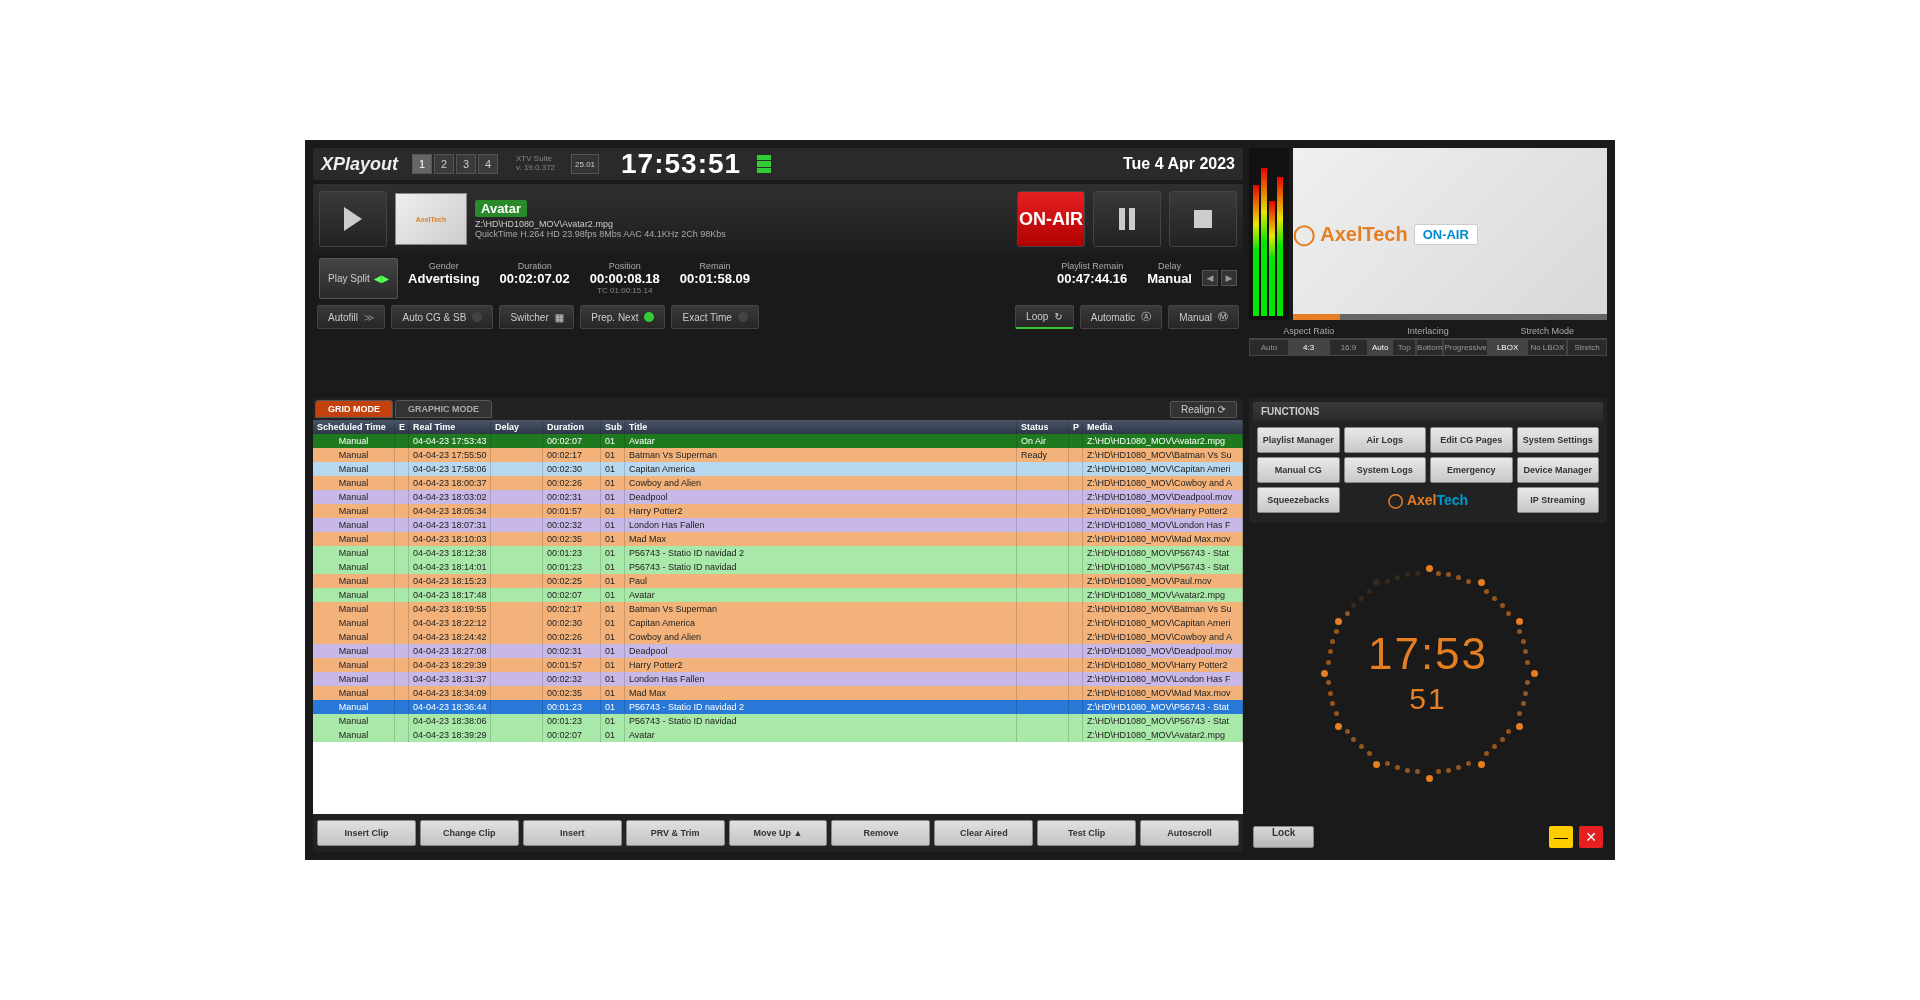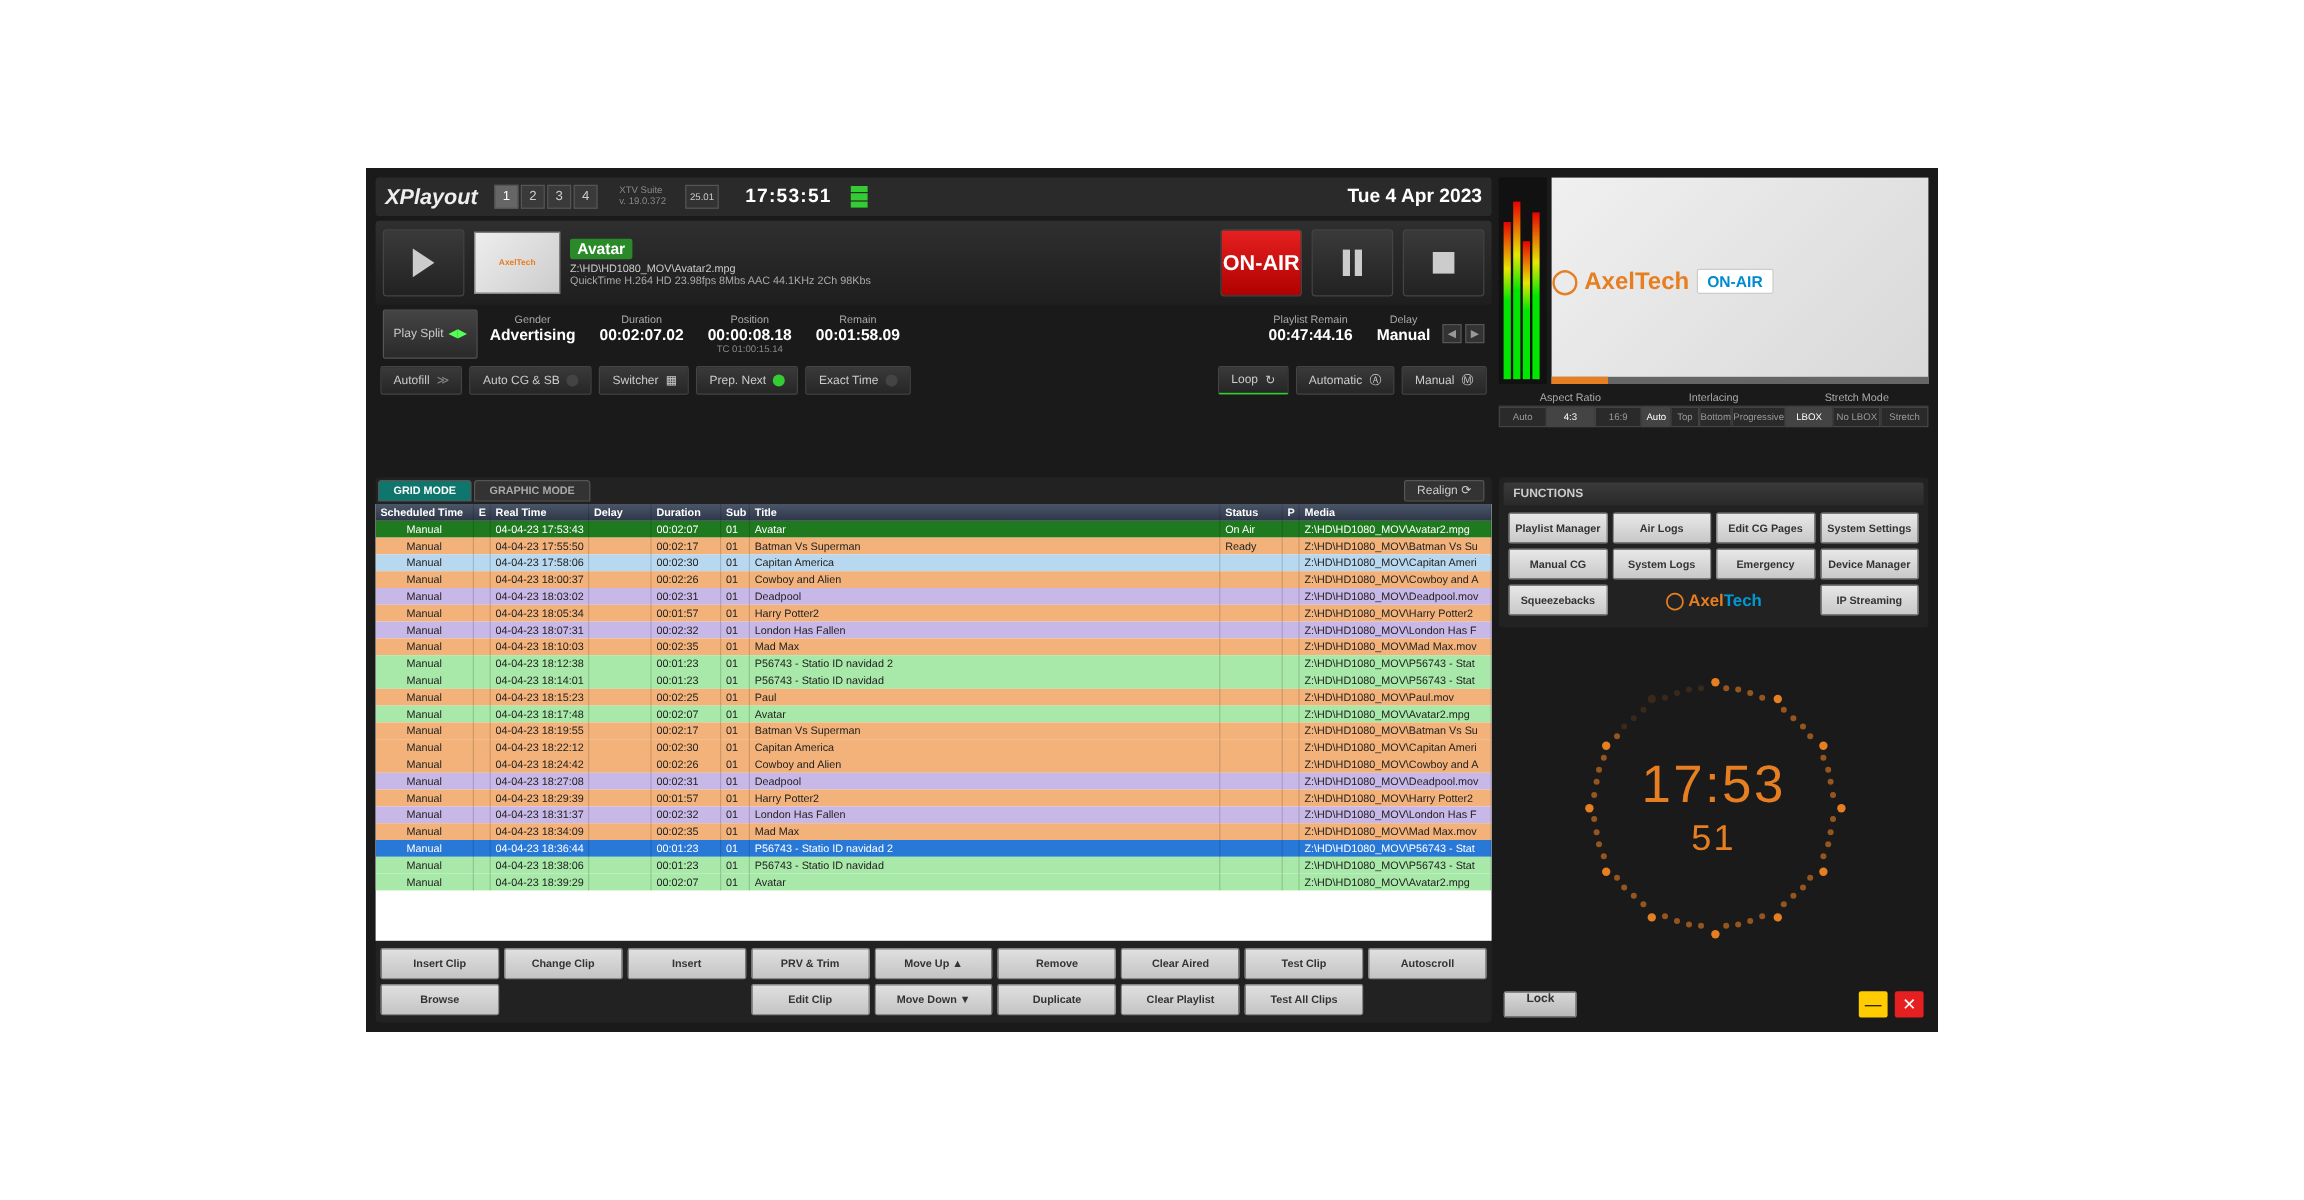--- a/index.html
+++ b/index.html
@@ -8,21 +8,21 @@
 .top-area { display: flex; gap: 6px; height: 246px; }
 .left-panel { flex: 1; display: flex; flex-direction: column; gap: 4px; }
 .right-panel { width: 358px; display: flex; flex-direction: column; gap: 4px; }
 
 
 .header { height: 32px; display: flex; align-items: center; gap: 8px; background: #2a2a2a; padding: 0 8px; border-radius: 3px; }
 .app-title { color: #eee; font-size: 18px; font-weight: bold; font-style: italic; }
 .chan-btn { width: 20px; height: 20px; background: #3a3a3a; color: #ccc; border: 1px solid #555; font-size: 11px; display: flex; align-items: center; justify-content: center; cursor: pointer; }
 .chan-btn.active { background: #666; color: #fff; }
 .version-block { color: #888; font-size: 8px; line-height: 1.1; margin-left: 10px; }
-.clock-digital { color: #fff; font-size: 16px; font-weight: bold; margin-left: 14px; letter-spacing: 1px; }
+.clock-digital { color: #fff; font-size: 28px; font-weight: bold; margin-left: 14px; letter-spacing: 1px; }
 .date-text { color: #fff; font-size: 16px; font-weight: bold; margin-left: auto; }
 
 
 .nowplaying { height: 70px; background: linear-gradient(#2f2f2f,#1e1e1e); display: flex; align-items: center; gap: 8px; padding: 6px; border-radius: 3px; }
 .big-btn { width: 68px; height: 56px; background: linear-gradient(#3a3a3a,#222); border: 1px solid #444; display: flex; align-items: center; justify-content: center; cursor: pointer; border-radius: 3px; }
 .big-btn.red { background: linear-gradient(#e62020,#b00000); }
 .play-arrow { width: 0; height: 0; border-left: 18px solid #ccc; border-top: 12px solid transparent; border-bottom: 12px solid transparent; }
 .pause-bars { display: flex; gap: 4px; }
 .pause-bars div { width: 6px; height: 22px; background: #ccc; }
 .stop-sq { width: 18px; height: 18px; background: #ccc; }
@@ -90,21 +90,21 @@
 .win-min { background: #ffcc00; color: #000; }
 .win-close { background: #e62020; color: #fff; }
 
 
 .lower-area { display: flex; gap: 6px; flex: 1; min-height: 0; }
 .playlist-panel { flex: 1; display: flex; flex-direction: column; background: #222; border-radius: 3px; min-height: 0; }
 .right-lower { width: 358px; display: flex; flex-direction: column; gap: 4px; }
 
 .tab-bar { display: flex; align-items: center; padding: 2px; }
 .tab { padding: 3px 12px; font-size: 9px; font-weight: bold; background: #333; color: #aaa; border: 1px solid #555; cursor: pointer; border-radius: 3px 3px 0 0; margin-right: 2px; }
-.tab.active { background: #0f766e; color: #fff; }
+.tab.active { background: #c2410c; color: #fff; }
 .realign-btn { margin-left: auto; padding: 2px 10px; font-size: 10px; background: #333; color: #ccc; border: 1px solid #555; border-radius: 2px; cursor: pointer; margin-right: 4px; }
 
 .grid-table { flex: 1; overflow: auto; background: #fff; }
 .grid-header { display: flex; background: linear-gradient(#4a5568,#2d3748); color: #fff; font-size: 9px; font-weight: bold; position: sticky; top: 0; }
 .grid-header > div, .grid-row > div { padding: 2px 4px; border-right: 1px solid rgba(0,0,0,0.15); white-space: nowrap; overflow: hidden; }
 .grid-row { display: flex; font-size: 9px; cursor: pointer; }
 .col-sched { width: 82px; } .col-e { width: 14px; } .col-real { width: 82px; }
 .col-delay { width: 52px; } .col-dur { width: 58px; } .col-sub { width: 24px; }
 .col-title { flex: 1; } .col-status { width: 52px; } .col-p { width: 14px; } .col-media { width: 160px; }
 
@@ -579,31 +579,20 @@
         <div class="action-row" id="action-row-1">
             <div class="action-btn">Insert Clip</div>
             <div class="action-btn">Change Clip</div>
             <div class="action-btn">Insert</div>
             <div class="action-btn">PRV &amp; Trim</div>
             <div class="action-btn">Move Up   ▲</div>
             <div class="action-btn">Remove</div>
             <div class="action-btn">Clear Aired</div>
             <div class="action-btn">Test Clip</div>
             <div class="action-btn">Autoscroll</div>
-          </div>
-        <div class="action-row" id="action-row-2">
-            <div class="action-btn">Browse</div>
-            <div class="action-btn empty"></div>
-            <div class="action-btn empty"></div>
-            <div class="action-btn">Edit Clip</div>
-            <div class="action-btn">Move Down  ▼</div>
-            <div class="action-btn">Duplicate</div>
-            <div class="action-btn">Clear Playlist</div>
-            <div class="action-btn">Test All Clips</div>
-            <div class="action-btn empty"></div>
           </div>
       </div>
     </div>
 
     <div class="right-lower">
       <div class="functions-block">
         <div class="section-header">FUNCTIONS</div>
         <div class="func-grid" id="func-grid">
             <div class="func-btn">Playlist Manager</div>
             <div class="func-btn">Air Logs</div>

